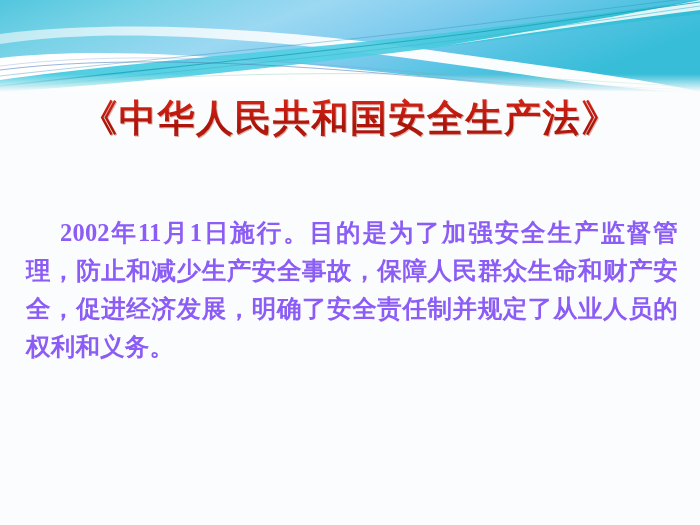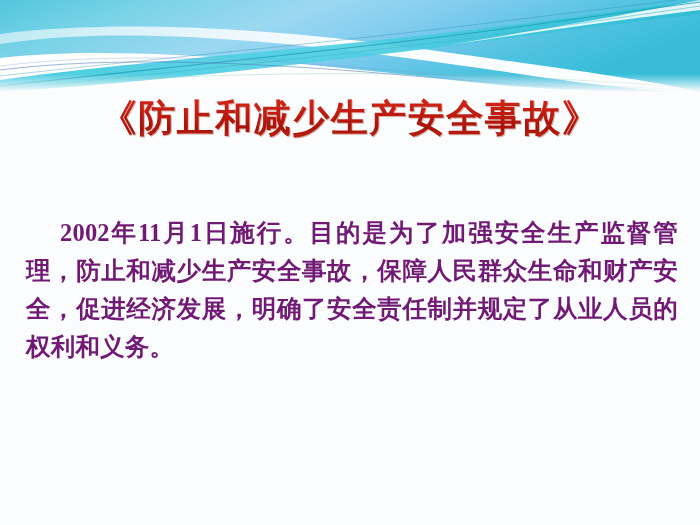--- a/index.html
+++ b/index.html
@@ -67,21 +67,21 @@
     position:absolute;
     left:26px; top:214px;
     width:652px;
     z-index:3;
   }
   .body-text {
     font-family:"Liberation Serif", serif;
     font-weight:bold;
     font-size:24.5px;
     line-height:38px;
-    color:#701a75;
+    color:#8b5cf6;
     text-align:justify;
     text-indent:34px;
     letter-spacing:0.2px;
     word-break:break-all;
   }
 </style>
 </head>
 <body>
 
 <div class="slide">
@@ -131,20 +131,20 @@
       <path d="M0,66 C110,52 250,58 390,70 C490,79 600,87 700,90" fill="none" stroke="#7a9ed0" stroke-width="0.7" opacity="0.5"></path>
 
       <path d="M0,88 C120,78 260,72 400,74 C520,76 620,82 700,88" fill="none" stroke="#58b89c" stroke-width="0.7" opacity="0.45"></path>
 
       <rect x="0" y="74" width="700" height="18" fill="url(#botFade)"></rect>
     </svg>
   </div>
 
 
   <div class="title-wrap">
-    <span class="title">《防止和减少生产安全事故》</span>
+    <span class="title">《中华人民共和国安全生产法》</span>
   </div>
 
   <div class="body-wrap">
     <p class="body-text">2002年11月1日施行。目的是为了加强安全生产监督管理，防止和减少生产安全事故，保障人民群众生命和财产安全，促进经济发展，明确了安全责任制并规定了从业人员的权利和义务。</p>
   </div>
 
 </div>
 
 </body></html>

